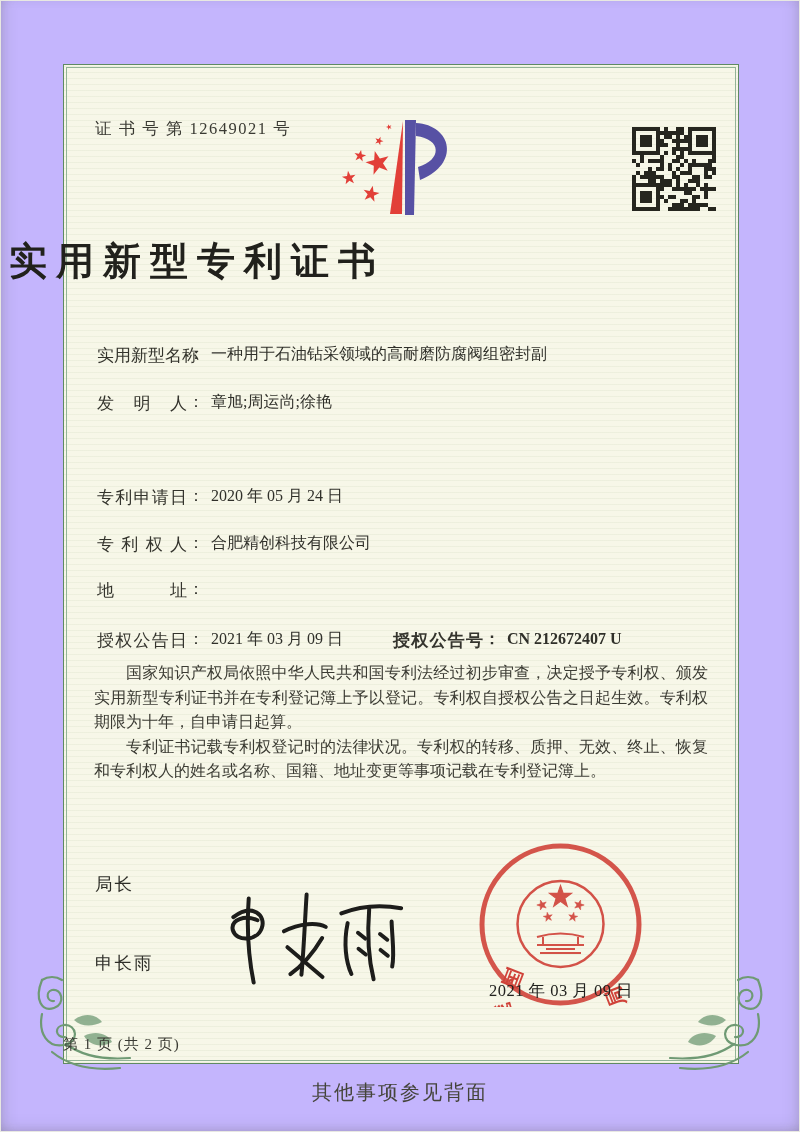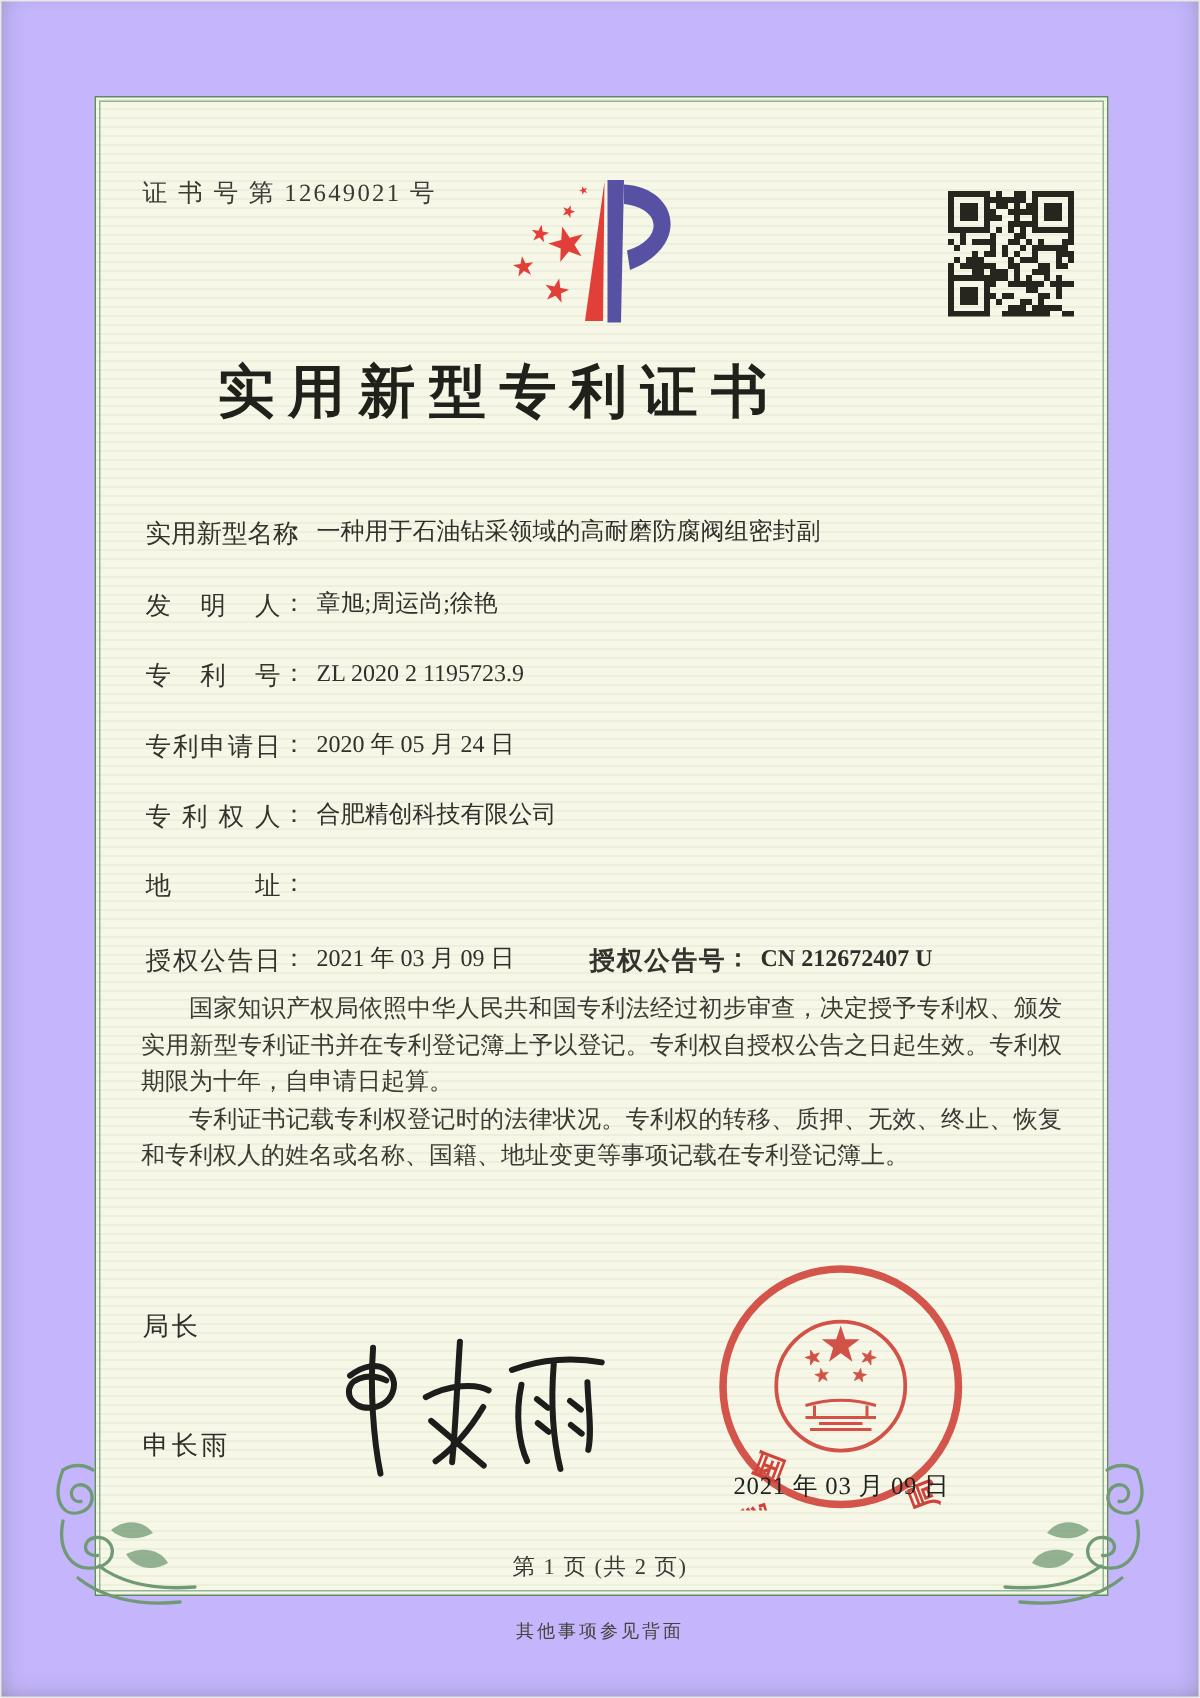--- a/index.html
+++ b/index.html
@@ -17,34 +17,34 @@
     border:1.5px solid #5f8a63;
     background:
       repeating-linear-gradient(0deg, rgba(150,172,130,.10) 0 1px, rgba(0,0,0,0) 1px 6px),
       #f7f7e8;
   }
   .frame::after{
     content:"";position:absolute;inset:2px;border:1px solid #92b497;pointer-events:none;
   }
   .abs{position:absolute;}
   .cert-no{left:95px;top:118px;font-size:16.5px;letter-spacing:1.5px;color:#3a3a33;}
-  .title{left:0;top:236px;width:657px;text-align:center;font-size:38px;font-weight:700;
+  .title{left:0;top:236px;width:657px;font-size:38px;font-weight:700;
          letter-spacing:9px;text-indent:9px;color:#21211c;}
   .frow{position:absolute;left:97px;font-size:16px;color:#32322c;white-space:nowrap;}
   .flabel{display:inline-block;width:90px;font-size:17px;text-align:justify;text-align-last:justify;vertical-align:top;color:#34342d;}
   .colon{margin:0 7px 0 1px;}
   .fvalue{color:#30302a;}
   .addr-val{display:inline-block;white-space:normal;width:470px;vertical-align:top;line-height:23px;}
   .pair2{position:absolute;left:296px;top:0;font-weight:bold;}
   .paras{left:94px;top:661px;width:614px;color:#3b3b33;}
   .paras p{margin:0;font-size:16px;line-height:24.5px;text-indent:2em;text-align:justify;}
   .director{left:95px;font-size:17.5px;color:#2e2e28;letter-spacing:2px;}
   .seal-date{left:480px;top:980px;width:162px;text-align:center;font-size:16.5px;color:#22221f;letter-spacing:.5px;}
-  .page-footer{left:63px;top:1035px;width:674px;text-align:center;font-size:15px;color:#3a3a33;letter-spacing:1px;}
-  .back-note{left:0;top:1079px;width:800px;text-align:center;font-size:12px;color:#44443a;letter-spacing:2px;}
+  .page-footer{left:63px;top:1035px;width:674px;text-align:left;font-size:15px;color:#3a3a33;letter-spacing:1px;}
+  .back-note{left:0;top:1079px;width:800px;text-align:center;font-size:20px;color:#44443a;letter-spacing:2px;}
   svg{display:block;}
   .seal-svg{opacity:.95;}
 </style>
 </head>
 <body>
 
 <div class="page">
 
   <div class="frame"></div>
 
@@ -320,23 +320,20 @@
   <div class="abs title">实用新型专利证书</div>
 
   <div class="frow" style="top:344px">
     <span class="flabel">实用新型名称</span><span class="colon">：</span><span class="fvalue">一种用于石油钻采领域的高耐磨防腐阀组密封副</span>
   </div>
 
   <div class="frow" style="top:392px">
     <span class="flabel">发明人</span><span class="colon">：</span><span class="fvalue">章旭;周运尚;徐艳</span>
   </div>
 
-  <div class="frow" style="top:439px">
-    <span class="flabel">专利号</span><span class="colon">：</span><span class="fvalue">ZL 2020 2 1195723.9</span>
-  </div>
 
   <div class="frow" style="top:486px">
     <span class="flabel">专利申请日</span><span class="colon">：</span><span class="fvalue">2020 年 05 月 24 日</span>
   </div>
 
   <div class="frow" style="top:533px">
     <span class="flabel">专利权人</span><span class="colon">：</span><span class="fvalue">合肥精创科技有限公司</span>
   </div>
 
   <div class="frow" style="top:579px">

